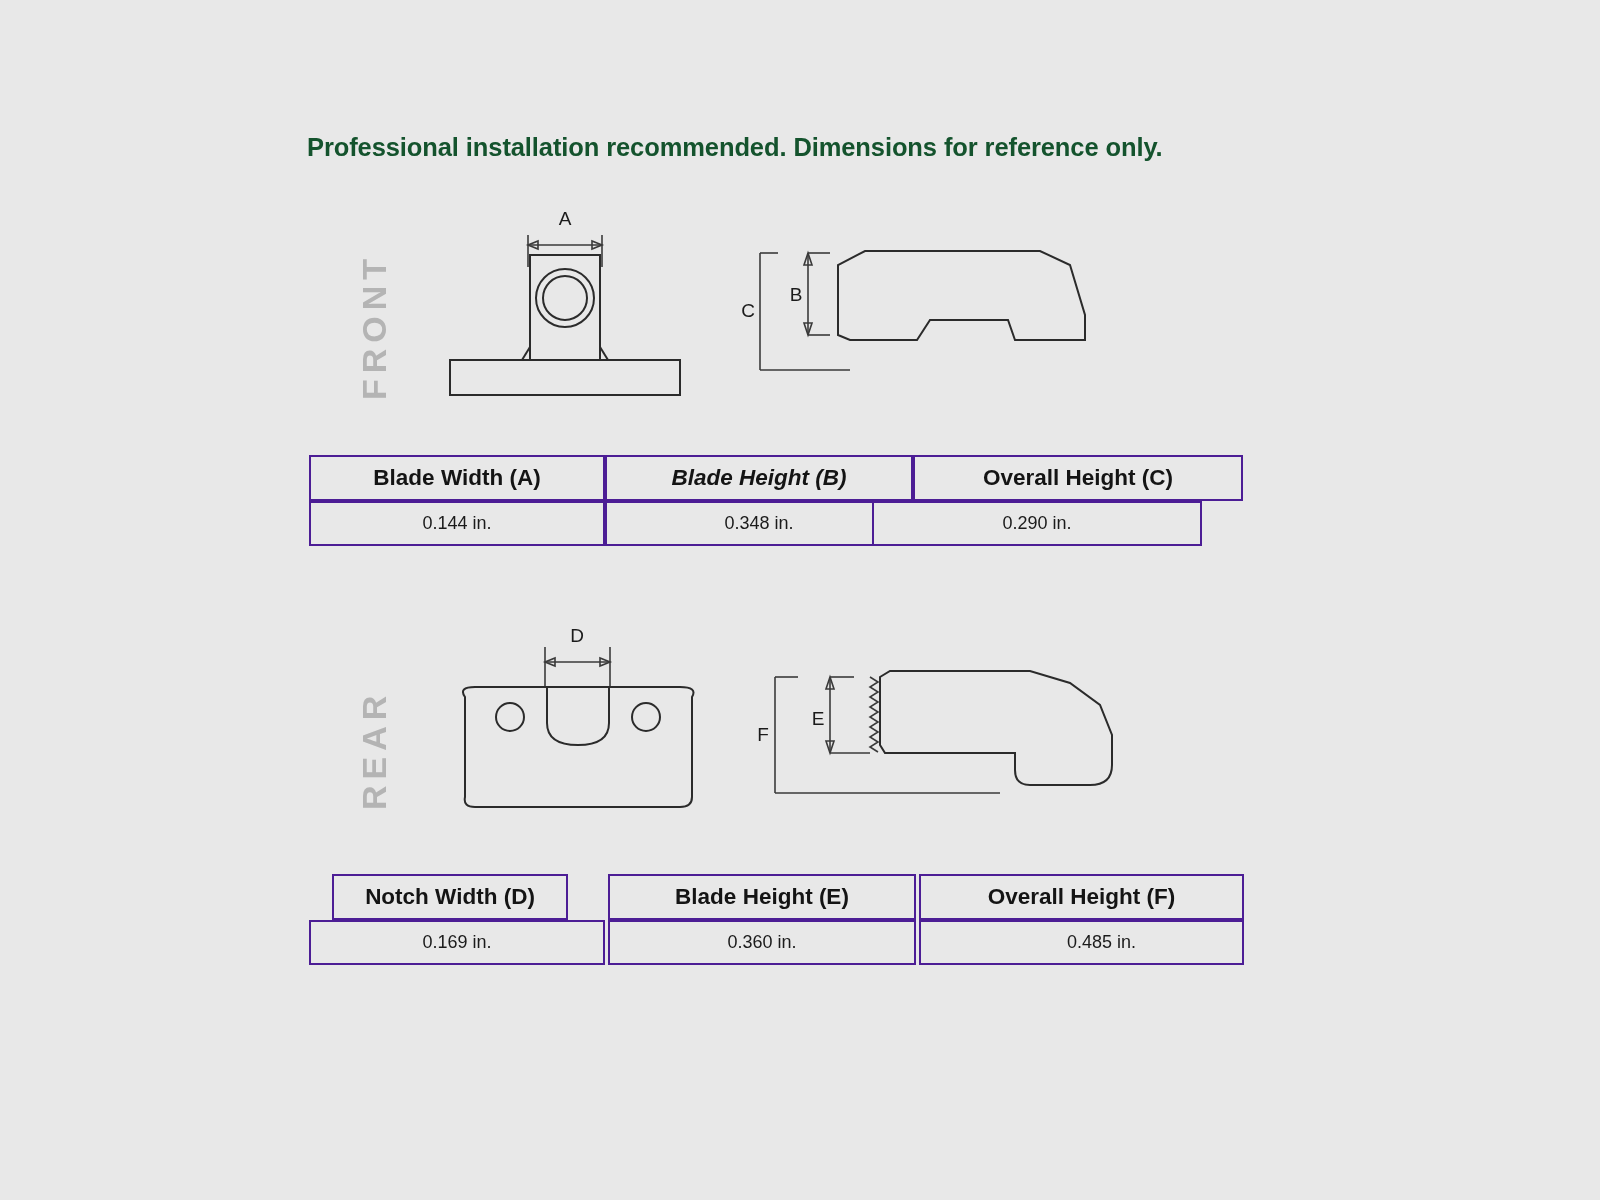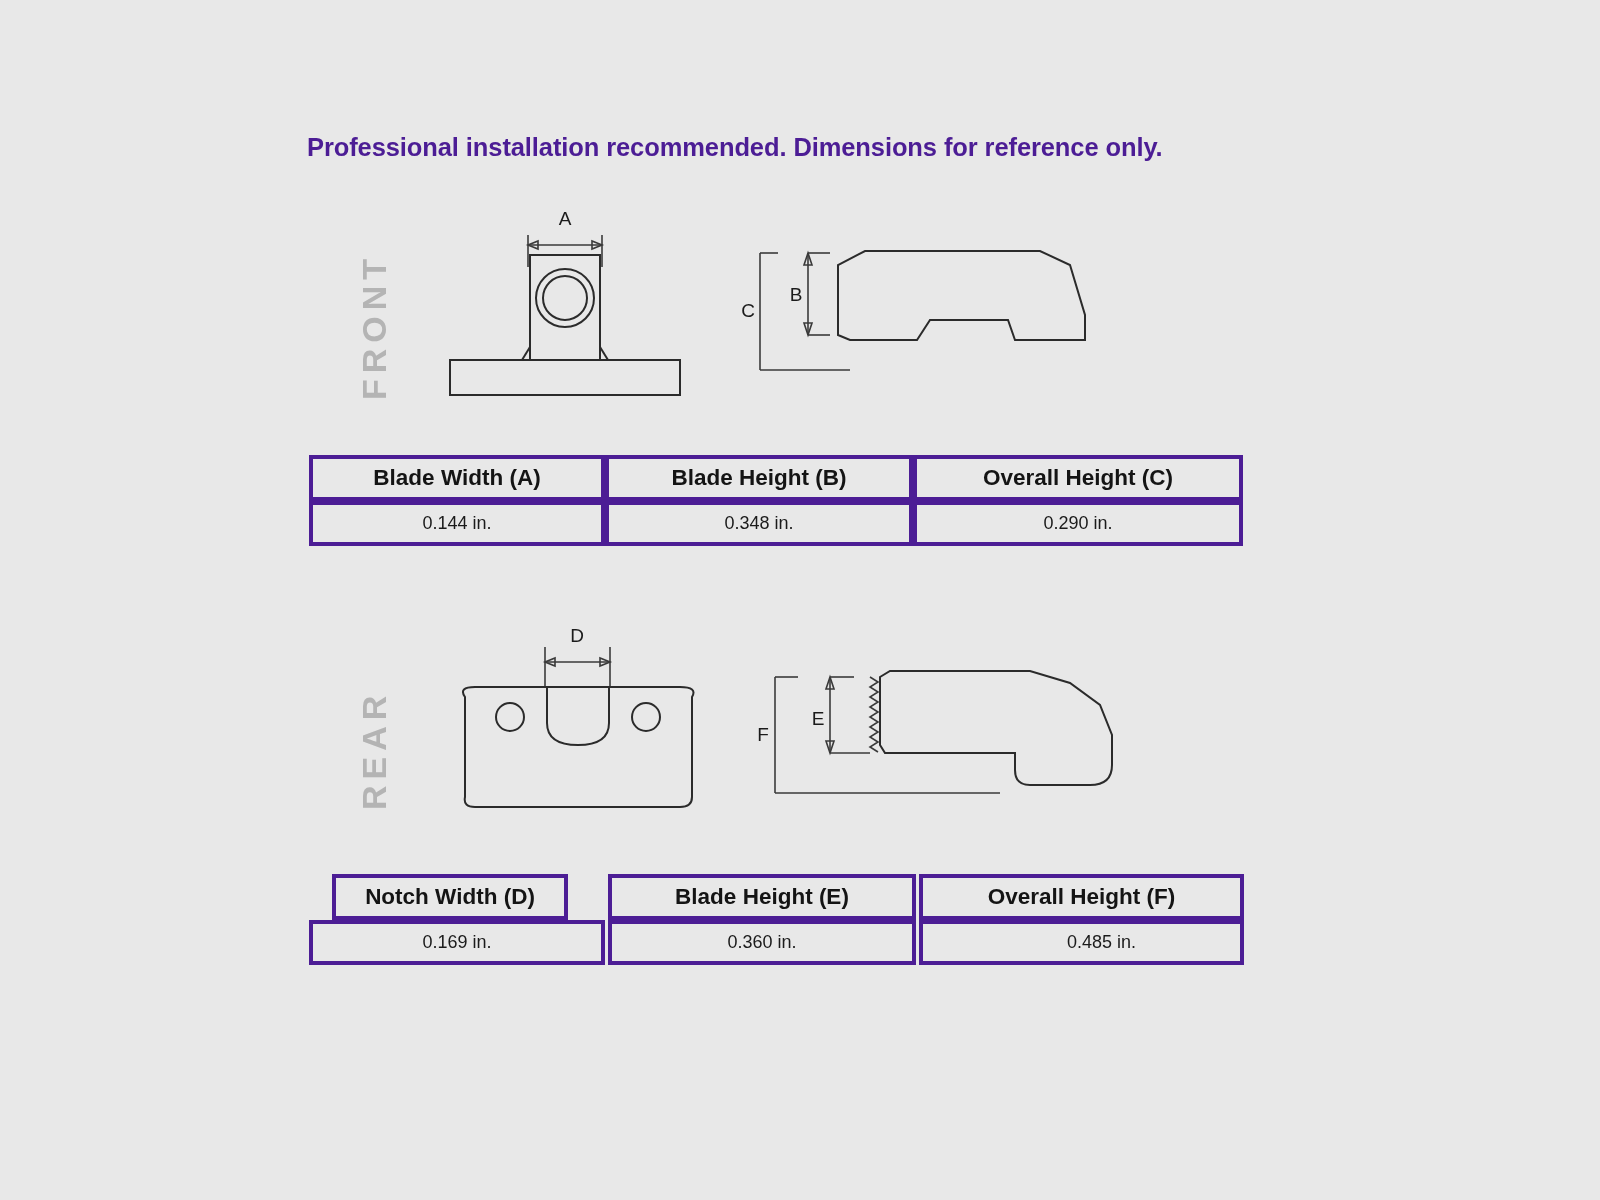--- a/index.html
+++ b/index.html
@@ -22,21 +22,21 @@
     height: 1200px;
     background: #e8e8e8;
   }
   .headline {
     position: absolute;
     left: 307px;
     top: 133px;
     font-size: 25.5px;
     font-weight: bold;
     letter-spacing: -0.1px;
-    color: #4c1d95;
+    color: #14532d;
     white-space: nowrap;
   }
 
   
   .side-label {
     position: absolute;
     font-size: 34px;
     font-weight: bold;
     letter-spacing: 6px;
     color: #b4b4b4;
@@ -51,21 +51,21 @@
   }
 
   
   .spec-table {
     position: absolute;
     border-collapse: separate;
     border-spacing: 0;
   }
   .spec-table .cell {
     position: absolute;
-    border: 4px solid #4c1d95;
+    border: 2px solid #4c1d95;
     background: #e8e8e8;
     display: flex;
     align-items: center;
     justify-content: center;
     box-sizing: border-box;
   }
   .cell.head {
     font-size: 22.5px;
     font-weight: bold;
     color: #141414;
@@ -126,26 +126,26 @@
       <path class="ln-thin" d="M378 140 L374 128 L382 128 Z" fill="#3a3a3a"></path>
       <text class="dimtext" x="366" y="106" text-anchor="middle">B</text>
 
       <path class="ln" d="M408 140 L408 70 L435 56 L610 56 L640 70 L655 120 L655 145
                           L585 145 L578 125 L500 125 L487 145 L420 145 L408 140 Z"></path>
     </svg>
   </div>
 
   <div class="spec-table">
     <div class="cell head" style="left:309px; top:455px; width:296px; height:46px;">Blade Width (A)</div>
-    <div class="cell head" style="left:605px; top:455px; width:308px; height:46px;">Blade Height (B)</div>
+    <div class="cell head" style="left:605px; top:455px; width:308px; height:46px;font-style:italic;">Blade Height (B)</div>
     <div class="cell head" style="left:913px; top:455px; width:330px; height:46px;">Overall Height (C)</div>
 
     <div class="cell val" style="left:309px; top:501px; width:296px; height:45px;">0.144 in.</div>
     <div class="cell val" style="left:605px; top:501px; width:308px; height:45px;">0.348 in.</div>
-    <div class="cell val" style="left:913px; top:501px; width:330px; height:45px;">0.290 in.</div>
+    <div class="cell val" style="left:872px; top:501px; width:330px; height:45px;">0.290 in.</div>
   </div>
 
   <div class="side-label" style="left: 355px; top: 810px;">REAR</div>
 
   <div class="drawing" style="left: 430px; top: 625px;">
     <svg width="720" height="200" viewBox="0 0 720 200">
 
       <line class="ln-thin" x1="115" y1="22" x2="115" y2="62"></line>
       <line class="ln-thin" x1="180" y1="22" x2="180" y2="62"></line>
       <line class="ln-thin" x1="115" y1="37" x2="180" y2="37"></line>

